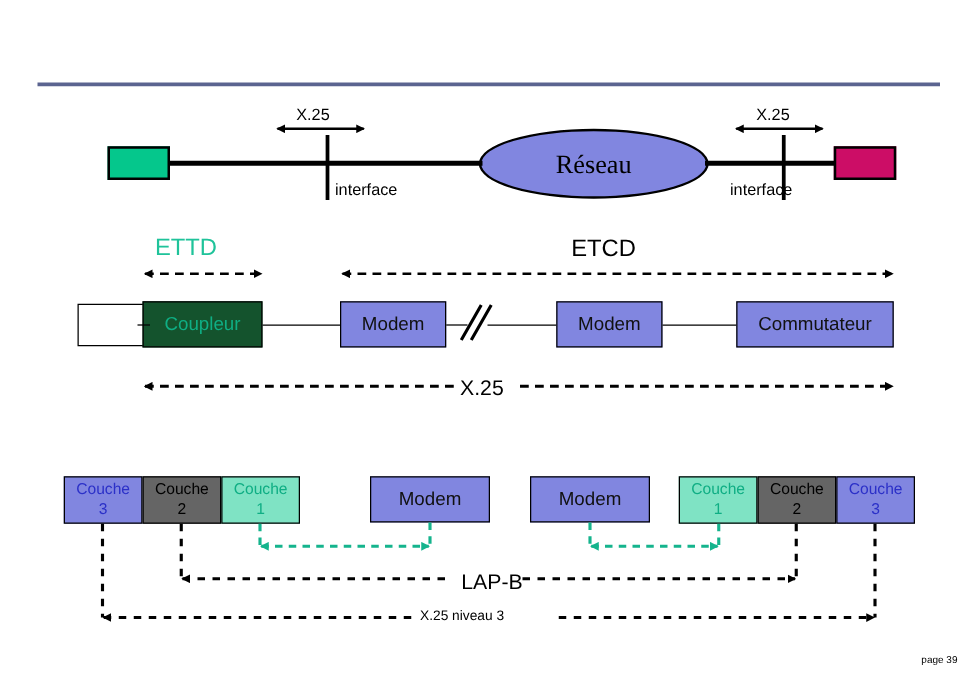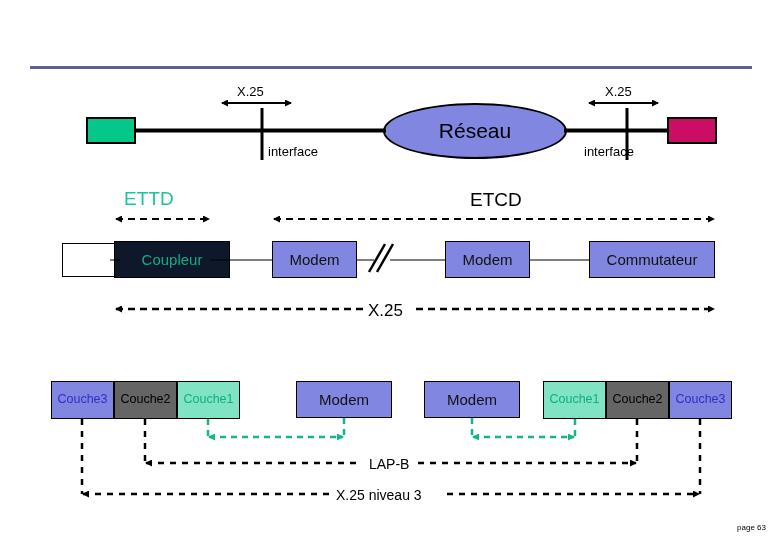--- a/index.html
+++ b/index.html
@@ -88,43 +88,44 @@
     width: 184px; height: 56px;
     background: #8186e0;
     border: 2px solid #000000;
     border-radius: 50%;
     box-sizing: border-box;
     display: flex;
     align-items: center;
     justify-content: center;
     font-size: 21px;
     color: #000000;
+    font-family: Liberation Serif, serif;
   }
 
   
   .seclabel {
     position: absolute;
     font-size: 19px;
     white-space: nowrap;
   }
   #lbl-ettd { left: 124px; top: 188px; color: #1fc39a; }
-  #lbl-etcd { left: 470px; top: 189px; color: #000000; }
+  #lbl-etcd { left: 457px; top: 189px; color: #000000; }
 
   
   #box-computer {
     position: absolute;
     left: 62px; top: 243px;
     width: 56px; height: 34px;
     background: #ffffff;
     border: 1px solid #000000;
     box-sizing: border-box;
   }
   #box-coupleur {
-    left: 114px; top: 241px; width: 116px; height: 37px;
-    background: #0f172a; color: #0fae84; font-size: 15px;
+    left: 114px; top: 241px; width: 96px; height: 37px;
+    background: #14532d; color: #0fae84; font-size: 15px;
   }
   #box-modem-1 {
     left: 272px; top: 241px; width: 85px; height: 37px;
     background: #8186e0; color: #111111; font-size: 15px;
   }
   #box-modem-2 {
     left: 445px; top: 241px; width: 85px; height: 37px;
     background: #8186e0; color: #111111; font-size: 15px;
   }
   #box-commut {
@@ -132,21 +133,21 @@
     background: #8186e0; color: #111111; font-size: 15px; text-align: right;
   }
 
   
   .couche {
     position: absolute;
     box-sizing: border-box;
     border: 1px solid #000000;
     width: 63px; height: 38px;
     display: flex;
-    flex-direction: row;
+    flex-direction: column;
     align-items: center;
     justify-content: center;
     font-size: 12.5px;
     line-height: 1.25;
   }
   .couche.c3 { background: #8186e0; color: #2b30c8; }
   .couche.c2 { background: #656565; color: #000000; }
   .couche.c1 { background: #7fe3c4; color: #0fae84; }
 
   #box-modem-3 {
@@ -239,22 +240,22 @@
   </div>
   <div class="couche c2" style="left:606px; top:381px;">
     <span>Couche</span>
     <span>2</span>
   </div>
   <div class="couche c3" style="left:669px; top:381px;">
     <span>Couche</span>
     <span>3</span>
   </div>
 
-  <div class="lbl" style="left:364px; top:456px; font-size:14px; background:#ffffff; padding:0 5px;">LAP-B</div>
-  <div class="lbl" style="left:331px; top:487px; font-size:14px; background:#ffffff; padding:0 5px;">X.25 niveau 3</div>
+  <div class="lbl" style="left:364px; top:456px; font-size:17px; background:#ffffff; padding:0 5px;">LAP-B</div>
+  <div class="lbl" style="left:331px; top:487px; font-size:11px; background:#ffffff; padding:0 5px;">X.25 niveau 3</div>
 
   <svg id="overlay" width="780" height="540" viewBox="0 0 780 540">
     <defs>
       <marker id="ah-black" markerWidth="7" markerHeight="7" refX="6" refY="3.5" orient="auto" markerUnits="userSpaceOnUse">
         <path d="M0,0 L7,3.5 L0,7 z" fill="#000000"></path>
       </marker>
       <marker id="ah-black-start" markerWidth="7" markerHeight="7" refX="1" refY="3.5" orient="auto" markerUnits="userSpaceOnUse">
         <path d="M7,0 L0,3.5 L7,7 z" fill="#000000"></path>
       </marker>
       <marker id="ah-teal" markerWidth="7" markerHeight="7" refX="6" refY="3.5" orient="auto" markerUnits="userSpaceOnUse">
@@ -302,15 +303,15 @@
 
     <line x1="208" y1="419" x2="208" y2="437" stroke="#15b48d" stroke-width="2.5" stroke-dasharray="6,5"></line>
     <line x1="344" y1="418" x2="344" y2="437" stroke="#15b48d" stroke-width="2.5" stroke-dasharray="6,5"></line>
     <line x1="209" y1="437" x2="343" y2="437" stroke="#15b48d" stroke-width="2.5" stroke-dasharray="6,5" marker-start="url(#ah-teal-start)" marker-end="url(#ah-teal)"></line>
 
     <line x1="472" y1="418" x2="472" y2="437" stroke="#15b48d" stroke-width="2.5" stroke-dasharray="6,5"></line>
     <line x1="575" y1="419" x2="575" y2="437" stroke="#15b48d" stroke-width="2.5" stroke-dasharray="6,5"></line>
     <line x1="473" y1="437" x2="574" y2="437" stroke="#15b48d" stroke-width="2.5" stroke-dasharray="6,5" marker-start="url(#ah-teal-start)" marker-end="url(#ah-teal)"></line>
   </svg>
 
-  <div id="pagenum">page 63</div>
+  <div id="pagenum">page 39</div>
 
 </div>
 
 </body></html>

